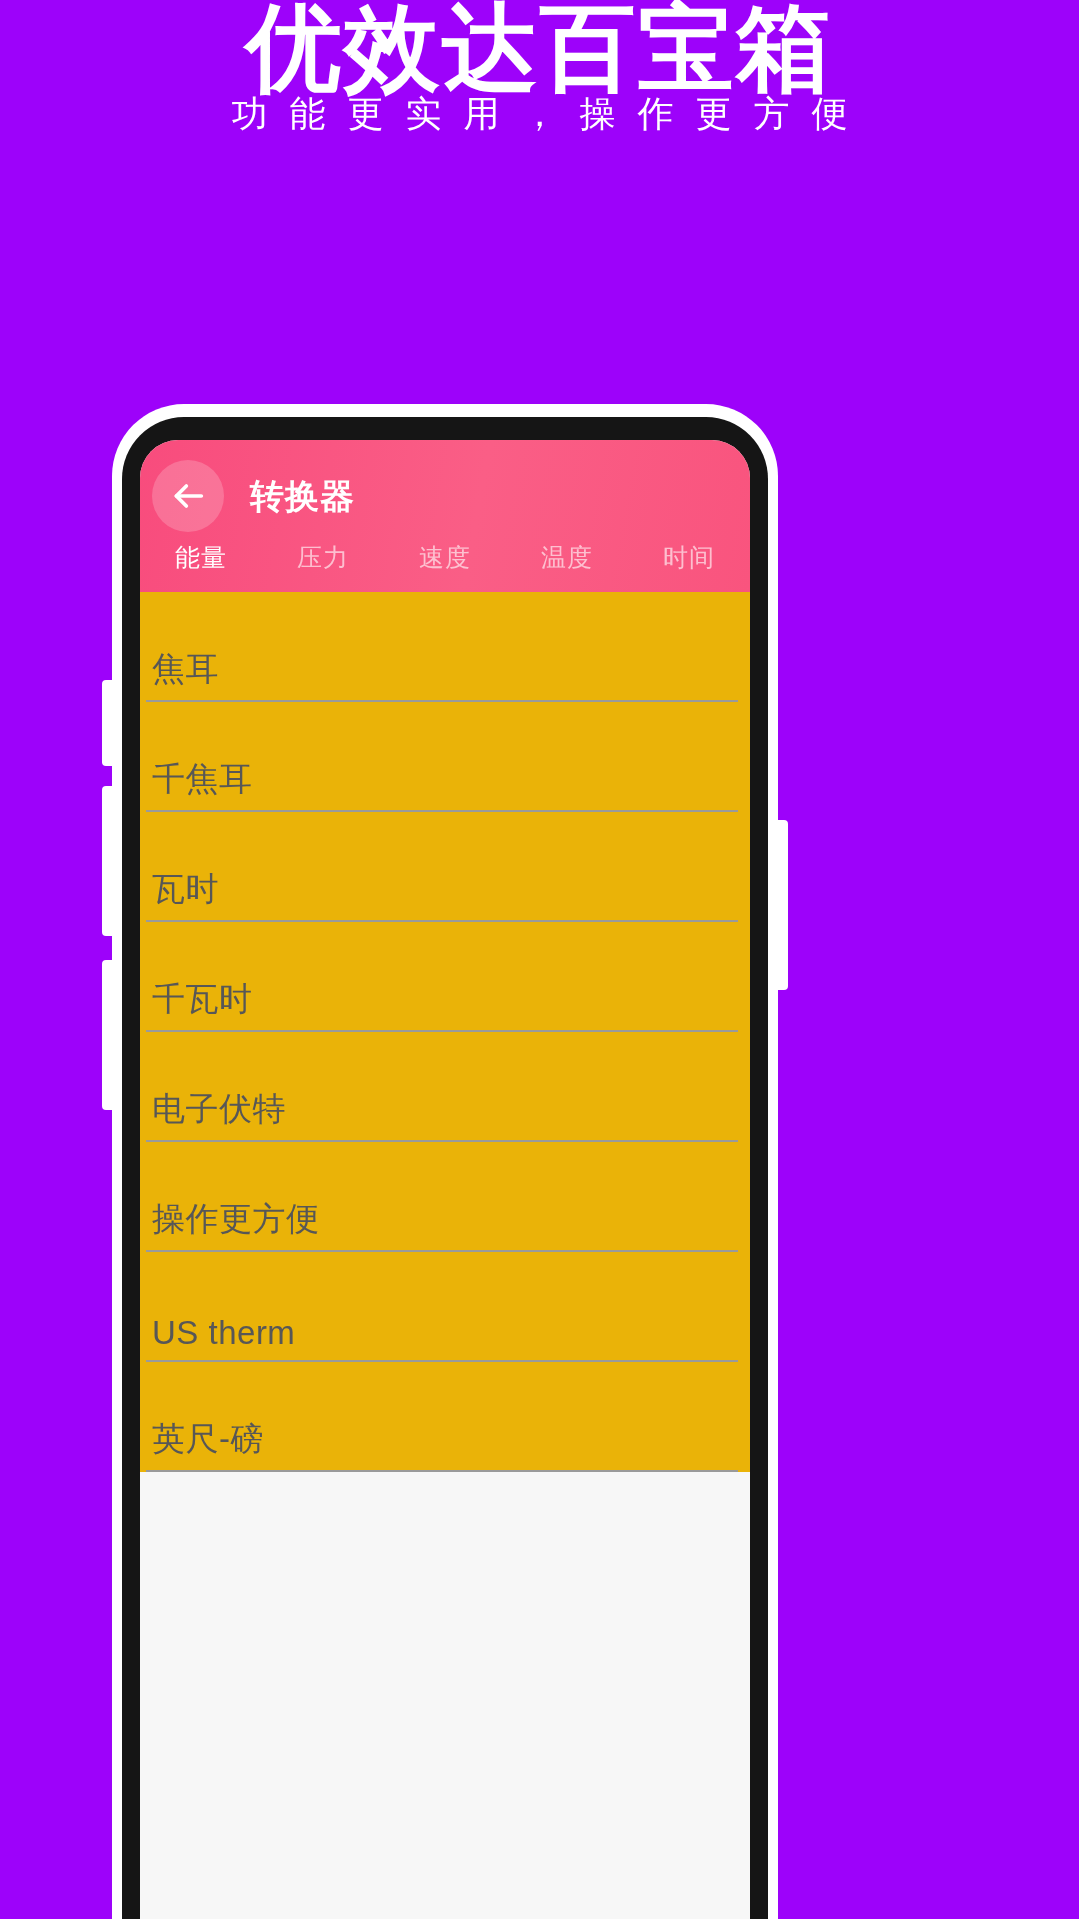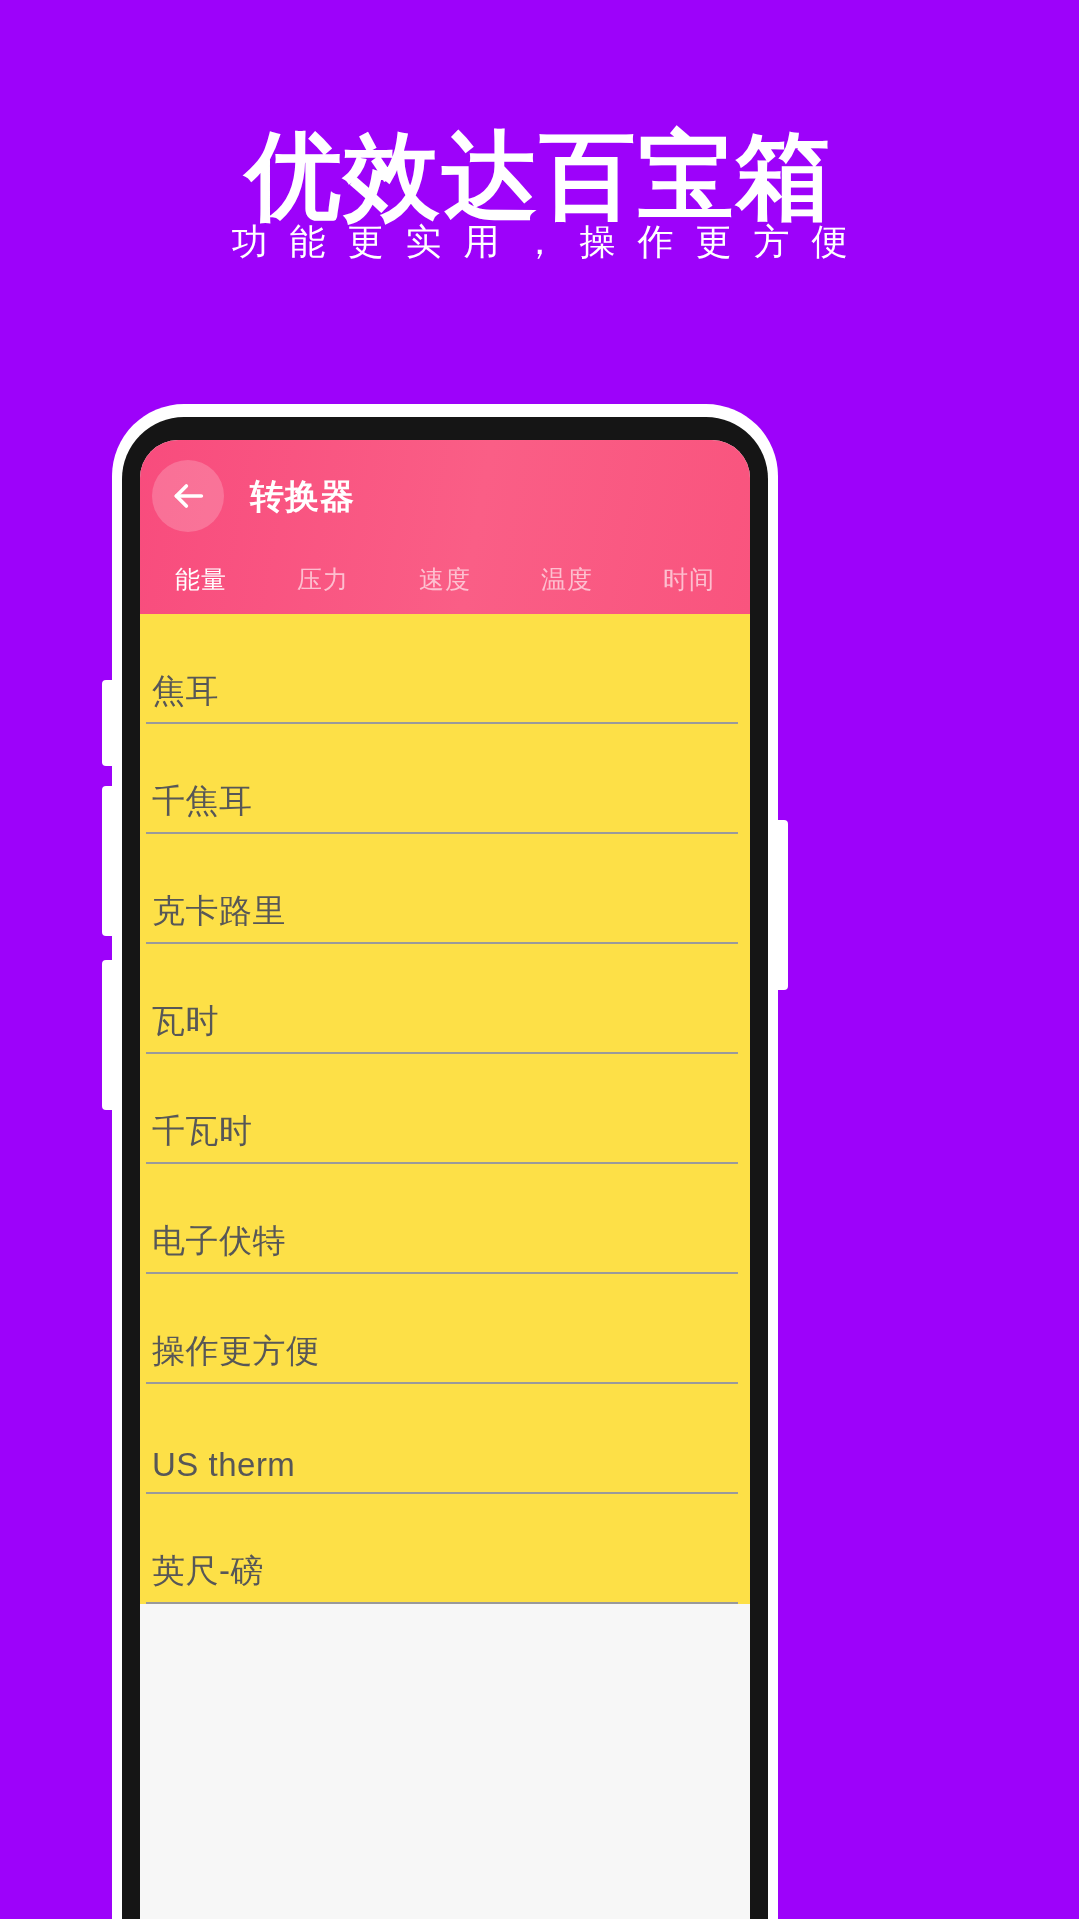--- a/index.html
+++ b/index.html
@@ -9,21 +9,20 @@
     font-family:"Liberation Sans","DejaVu Sans",sans-serif;
     overflow:hidden;
     position:relative;
   }
 
   
   .promo {
     position:absolute;
     left:0; top:0; width:1079px;
     text-align:center;
-    padding-top:128px;
   }
   .promo-title {
     color:#ffffff;
     font-size:96px;
     line-height:1.0;
     font-weight:700;
     letter-spacing:2px;
     white-space:nowrap;
   }
   .promo-sub {
@@ -79,21 +78,21 @@
   .side-btn.left  { left:-10px; width:14px; }
   .side-btn.right { right:-10px; width:14px; }
   .sb1 { top:276px;  height:86px; }
   .sb2 { top:382px;  height:150px; }
   .sb3 { top:556px;  height:150px; }
   .sbr { top:416px;  height:170px; }
 
   
   .app-header {
     position:relative;
-    height:174px;
+    height:152px;
     background:linear-gradient(100deg,#F84C7D 0%,#FA5E86 55%,#F9547E 100%);
   }
   .back-btn {
     position:absolute;
     left:12px; top:20px;
     width:72px; height:72px;
     border-radius:50%;
     background:rgba(255,255,255,0.20);
     display:flex; align-items:center; justify-content:center;
   }
@@ -119,21 +118,21 @@
     text-align:center;
     font-size:25px;
     color:rgba(255,255,255,0.62);
     letter-spacing:1px;
     white-space:nowrap;
   }
   .tab.active { color:#FFFFFF; }
 
   
   .unit-list {
-    background:#fde047;
+    background:#eab308;
     padding:0 0 0 0;
   }
   .unit-row {
     position:relative;
     height:110px;
     margin:0 12px 0 6px;
     display:flex;
     align-items:flex-end;
     border-bottom:2px solid #9A9A9A;
   }
@@ -190,23 +189,20 @@
     </div>
 
     <div class="unit-list">
       <div class="unit-row first">
         <span class="unit-label">焦耳</span>
       </div>
       <div class="unit-row">
         <span class="unit-label">千焦耳</span>
       </div>
       <div class="unit-row">
-        <span class="unit-label">克卡路里</span>
-      </div>
-      <div class="unit-row">
         <span class="unit-label">瓦时</span>
       </div>
       <div class="unit-row">
         <span class="unit-label">千瓦时</span>
       </div>
       <div class="unit-row">
         <span class="unit-label">电子伏特</span>
       </div>
       <div class="unit-row">
         <span class="unit-label">操作更方便</span>

